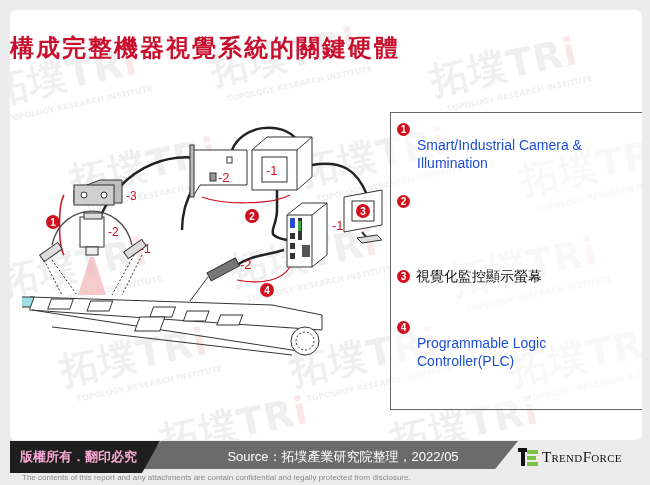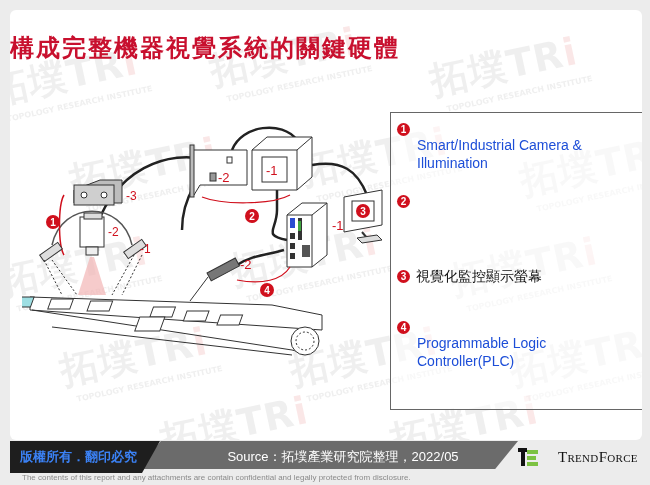--- a/index.html
+++ b/index.html
@@ -45,33 +45,33 @@
   }
   .legend-item .en {
     font-size:14px; color:#1d4ed8; line-height:18px; padding-left:20px; white-space:pre-line;
   }
 
   .footer {
     position:absolute; left:10px; top:441px; width:632px; height:32px;
   }
   .footer-left {
     position:absolute; left:0; top:0; height:32px; width:150px;
-    background:#1e1e1e; color:#3b82f6; font-size:13px; font-weight:bold;
+    background:#1e1e1e; color:#f9a8d4; font-size:13px; font-weight:bold;
     line-height:32px; padding-left:10px;
     clip-path:polygon(0 0, 100% 0, 88% 100%, 0 100%);
   }
   .footer-mid {
     position:absolute; left:128px; top:0; height:28px; width:380px;
     background:#6b6b6b; color:#fff; font-size:13px; line-height:32px;
     text-align:center; padding-left:30px;
     clip-path:polygon(6% 0, 100% 0, 94% 100%, 0 100%);
   }
   .footer-logo {
     position:absolute; left:500px; top:0; width:132px; height:32px;
-    display:flex; align-items:center; gap:20px; padding-left:8px;
+    display:flex; align-items:center; gap:4px; padding-left:8px;
   }
   .logo-mark { width:20px; height:18px; position:relative; }
   .logo-text {
     font-family:"Liberation Serif", "DejaVu Serif", serif; font-size:15px; color:#111;
     letter-spacing:0.3px;
   }
   .logo-text .sc { font-size:11px; }
   .disclaimer {
     position:absolute; left:22px; top:473px; font-size:8px; color:#8a8a8a;
   }

